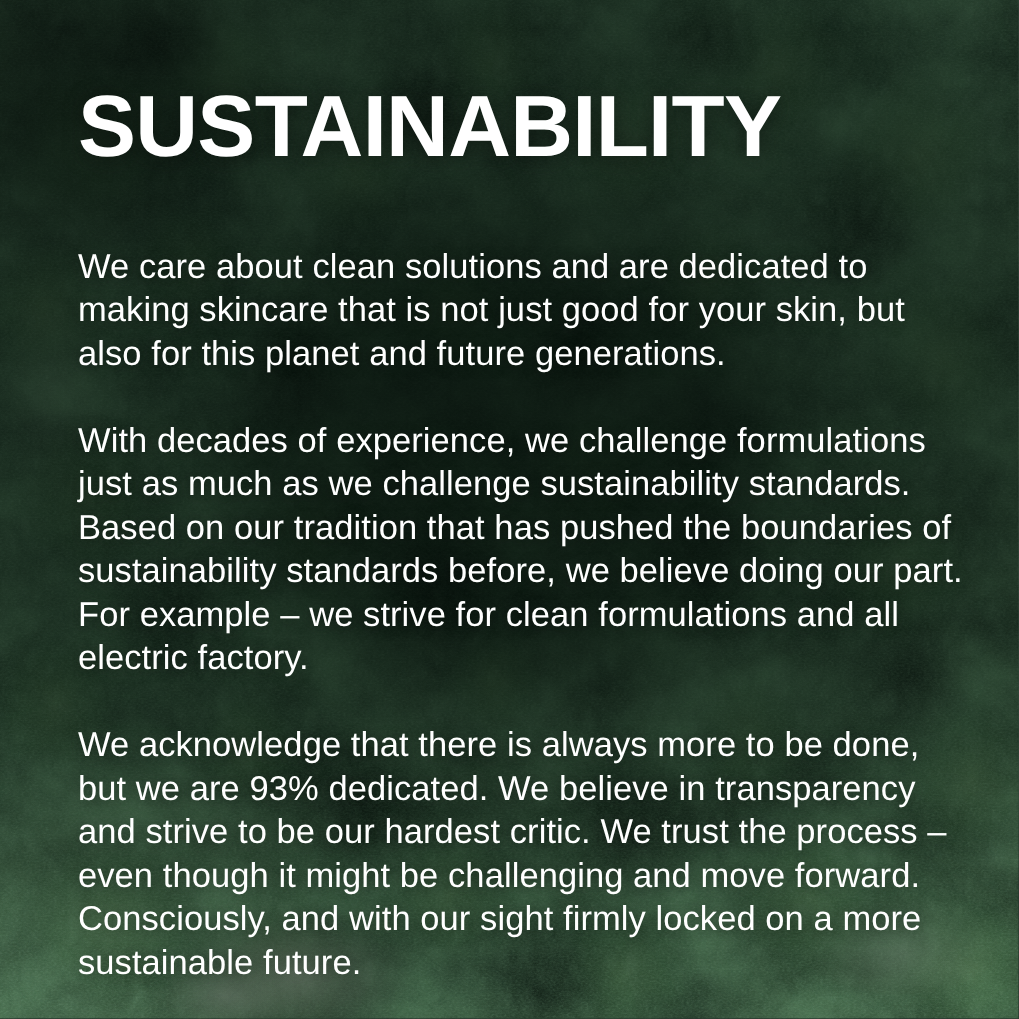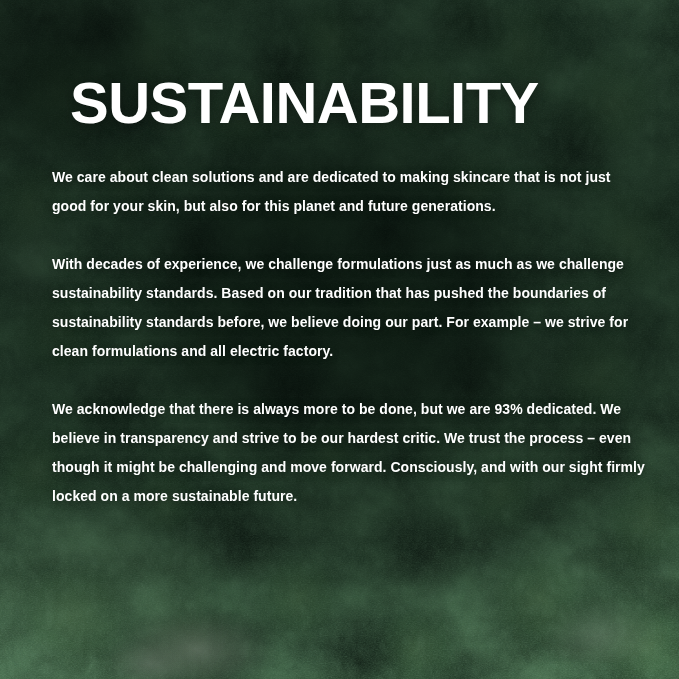--- a/index.html
+++ b/index.html
@@ -65,43 +65,43 @@
     left: 52px;
     top: 0;
     width: 596px;
     height: 679px;
   }
 
   #title {
     position: absolute;
     top: 56px;
     left: 0;
-    margin: 18px;
+    margin: 0;
     color: #ffffff;
     font-size: 58px;
     line-height: 58px;
     font-weight: 700;
     letter-spacing: -0.5px;
     white-space: nowrap;
     text-shadow: 0 2px 14px rgba(0,0,0,.45);
   }
 
   #body-copy {
     position: absolute;
     top: 163px;
     left: 0;
     width: 596px;
   }
 
   .para {
     margin: 0 0 29px 0;
     color: #ffffff;
-    font-size: 14px;
+    font-size: 23px;
     line-height: 29px;
-    font-weight: 700;
+    font-weight: 400;
     letter-spacing: 0.05px;
     text-shadow: 0 1px 10px rgba(0,0,0,.40);
   }
   .para:last-child { margin-bottom: 0; }
 </style>
 </head>
 <body>
 
 <div id="card">
 

